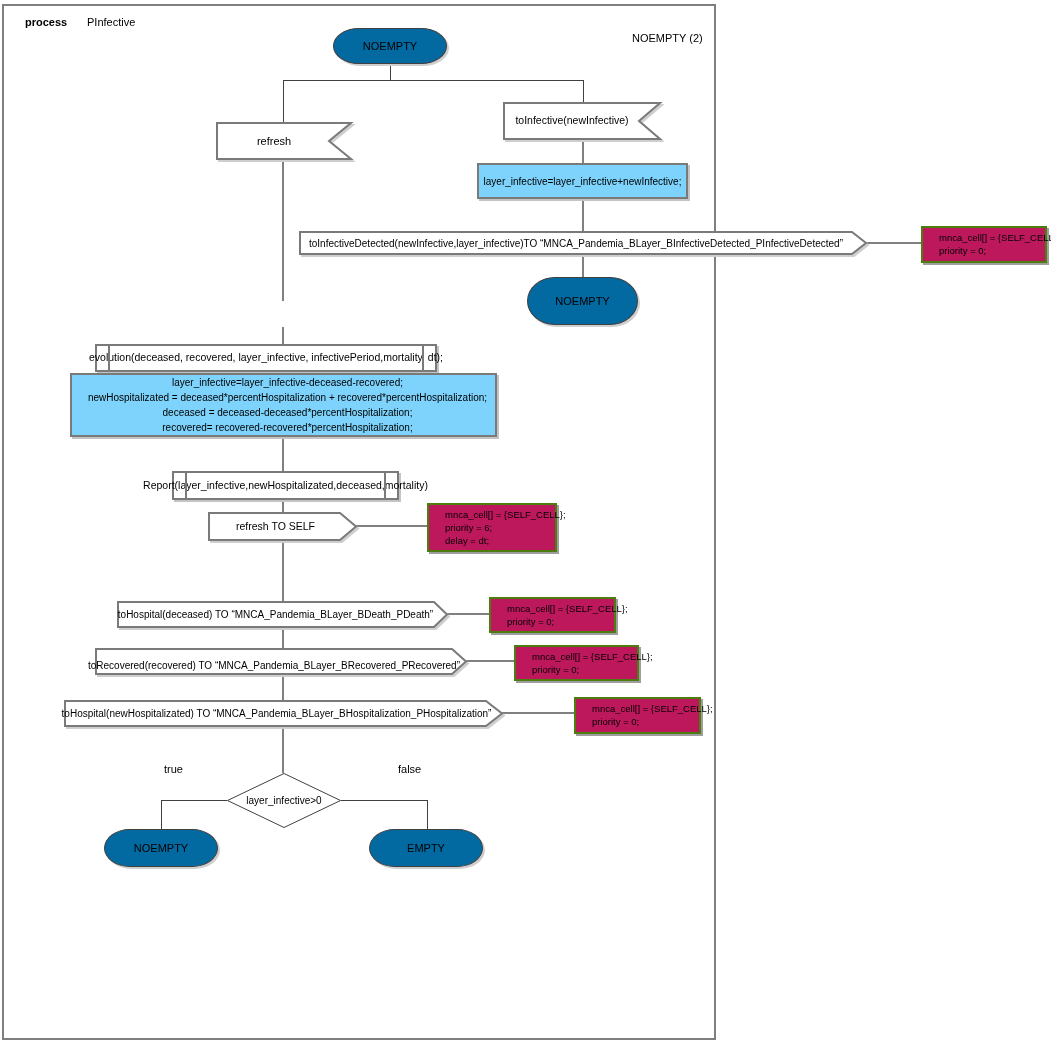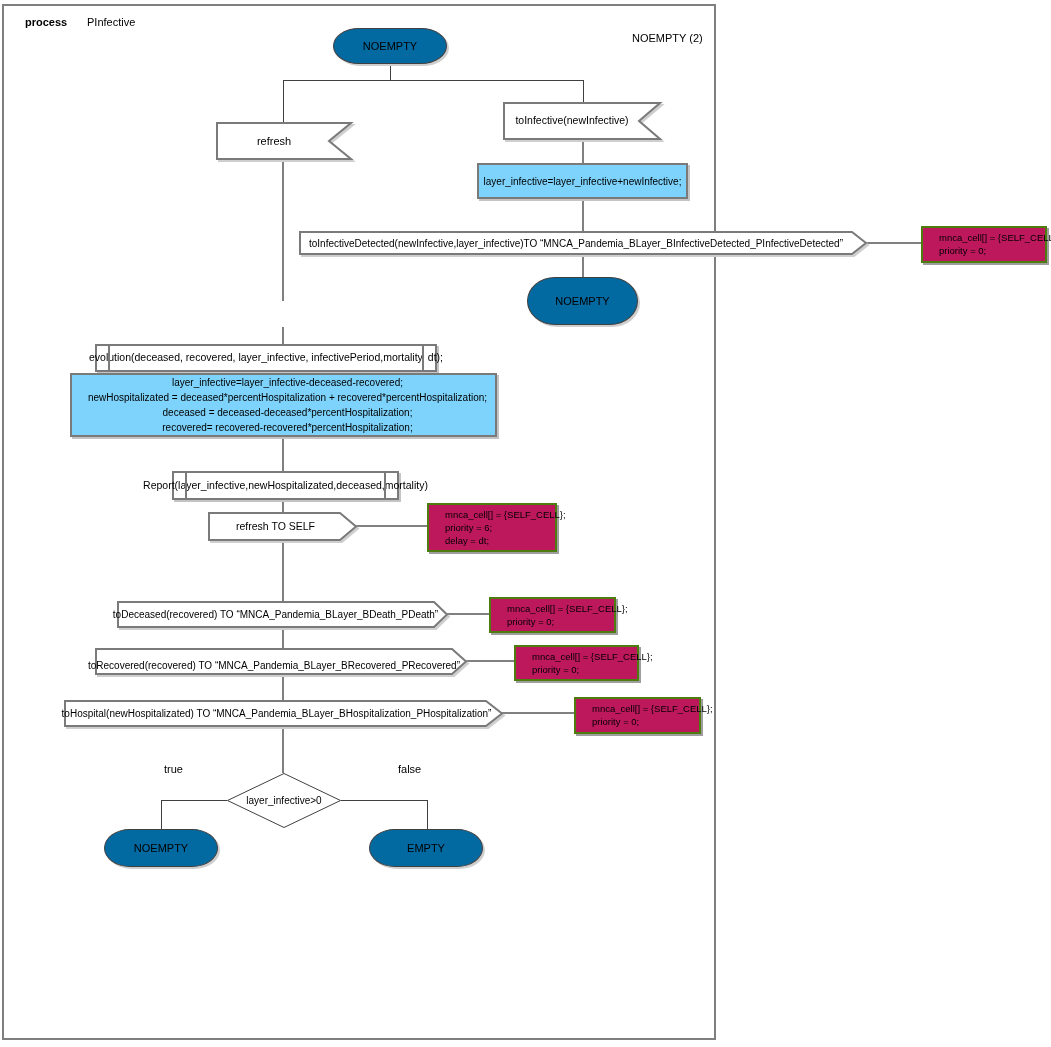--- a/index.html
+++ b/index.html
@@ -151,21 +151,21 @@
   <div class="abs note" style="left:427px;top:503px;width:130px;height:49px;">
     <div>mnca_cell[] = {SELF_CELL};</div>
     <div>priority = 6;</div>
     <div>delay = dt;</div>
   </div>
 
   <div class="abs shape poly send" style="left:117px;top:601px;width:331px;height:27px;">
     <svg width="331" height="27" viewBox="0 0 331 27">
       <polygon points="1,1 317,1 330,13.5 317,26 1,26" fill="#ffffff" stroke="#7a7a7a" stroke-width="2"></polygon>
     </svg>
-    <span class="lbl fs10">toDeceased(recovered) TO “MNCA_Pandemia_BLayer_BDeath_PDeath”</span>
+    <span class="lbl fs10">toHospital(deceased) TO “MNCA_Pandemia_BLayer_BDeath_PDeath”</span>
   </div>
 
   <div class="abs note" style="left:489px;top:597px;width:127px;height:36px;">
     <div>mnca_cell[] = {SELF_CELL};</div>
     <div>priority = 0;</div>
   </div>
 
   <div class="abs shape poly send" style="left:95px;top:648px;width:372px;height:35px;">
     <svg width="372" height="27" viewBox="0 0 372 27">
       <polygon points="1,1 357,1 371,13.5 357,26 1,26" fill="#ffffff" stroke="#7a7a7a" stroke-width="2"></polygon>

